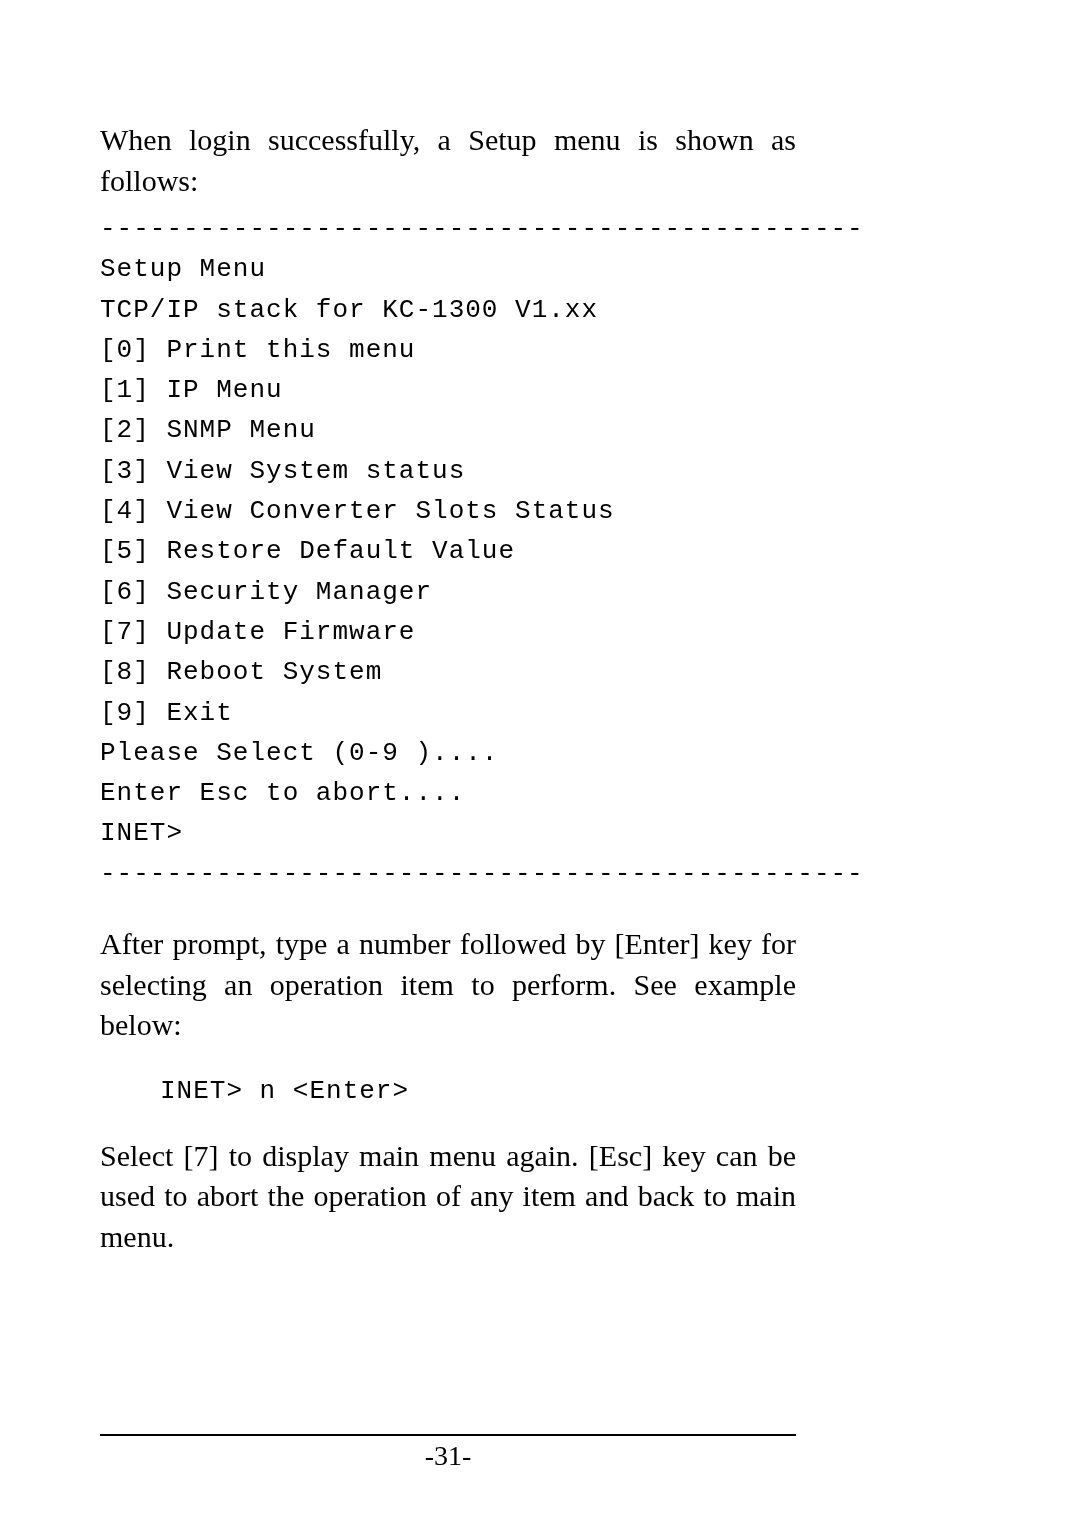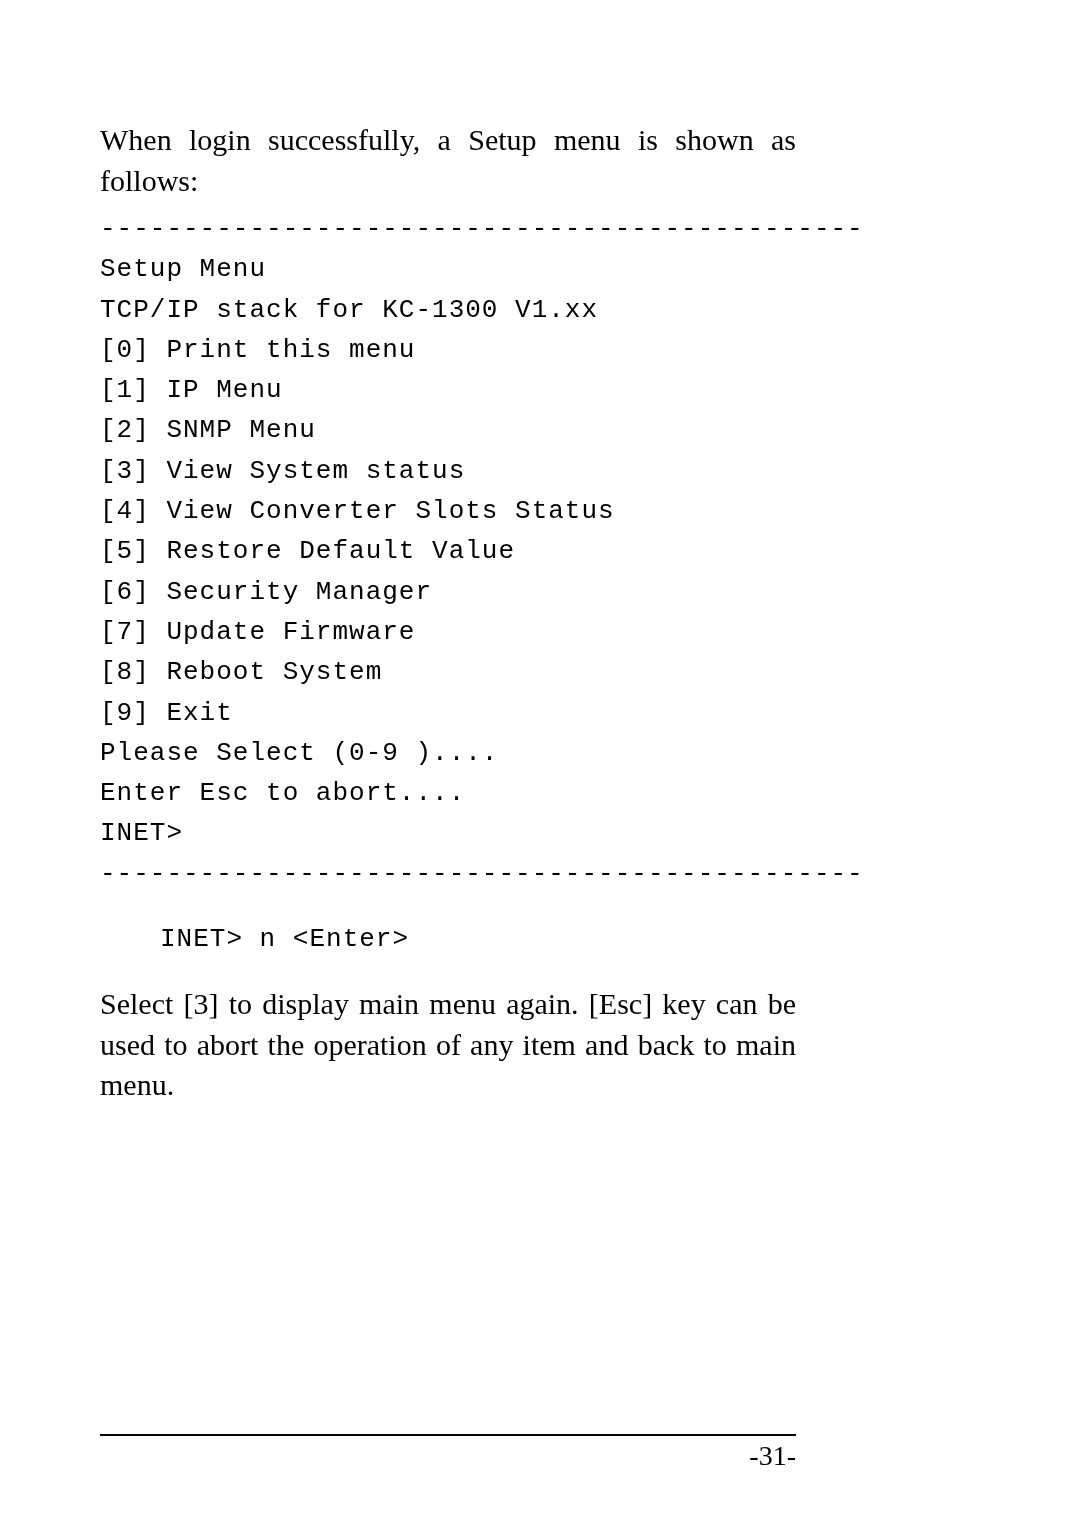--- a/index.html
+++ b/index.html
@@ -45,45 +45,46 @@
     margin: 30px 0 30px 60px;
   }
   .para-gap {
     height: 28px;
   }
   .footer {
     position: absolute;
     left: 100px;
     right: 100px;
     bottom: 60px;
-    text-align: right;
+    text-align: center;
   }
   .footer-rule {
     border: 0;
     border-top: 2px solid #000;
     margin: 0 0 4px 0;
   }
   .footer-num {
     font-size: 28px;
     font-family: "Times New Roman", Times, serif;
   }
 </style>
 </head>
 <body>
 
 <div class="page">
 
   <p class="body-text intro">When login successfully, a Setup menu is shown as follows:</p>
 
   <div class="mono-block"><span class="line">----------------------------------------------</span><span class="line">Setup Menu</span><span class="line">TCP/IP stack for KC-1300 V1.xx</span><span class="line">[0] Print this menu</span><span class="line">[1] IP Menu</span><span class="line">[2] SNMP Menu</span><span class="line">[3] View System status</span><span class="line">[4] View Converter Slots Status</span><span class="line">[5] Restore Default Value</span><span class="line">[6] Security Manager</span><span class="line">[7] Update Firmware</span><span class="line">[8] Reboot System</span><span class="line">[9] Exit</span><span class="line">Please Select (0-9 )....</span><span class="line">Enter Esc to abort....</span><span class="line">INET&gt;</span><span class="line">----------------------------------------------</span></div>
 
+  <p class="body-text">After prompt, type a number followed by [Enter] key for selecting an operation item to perform. See example below:</p>
 
   <div class="mono-inline-block">INET&gt; n &lt;Enter&gt;</div>
 
-  <p class="body-text">Select [3] to display main menu again. [Esc] key can be used to abort the operation of any item and back to main menu.</p>
+  <p class="body-text">Select [7] to display main menu again. [Esc] key can be used to abort the operation of any item and back to main menu.</p>
 
   <div class="para-gap"></div>
 
 
   <div class="footer">
     <hr class="footer-rule">
     <span class="footer-num">-31-</span>
   </div>
 
 </div>

